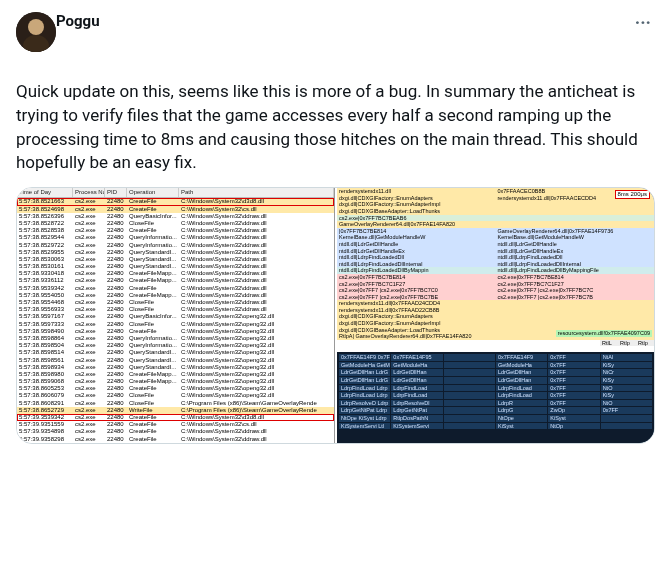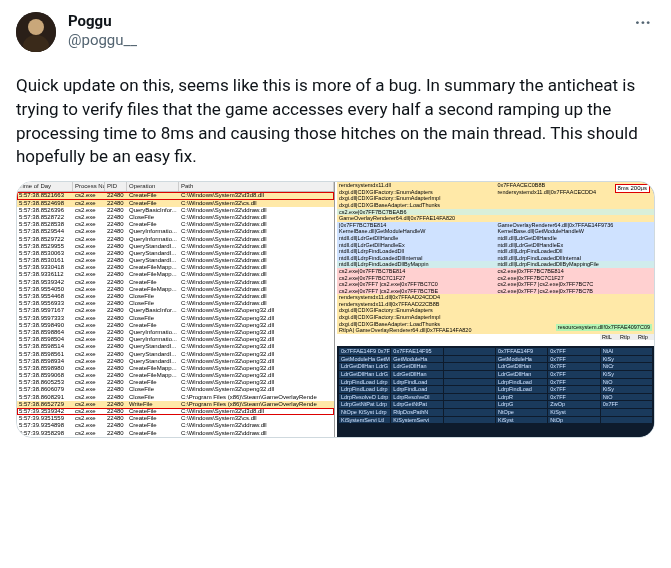--- a/index.html
+++ b/index.html
@@ -1,17 +1,17 @@
 <!DOCTYPE html>
 <html><head>
 <meta charset="utf-8">
 <style>
 *{margin:0;padding:0;box-sizing:border-box}
 body{font-family:-apple-system,BlinkMacSystemFont,"Segoe UI",Roboto,Helvetica,Arial,sans-serif;background:#fff;width:671px;padding:12px 16px}
-.tweet-header{display:flex;align-items:flex-start;gap:12px;margin-bottom:22px}
+.tweet-header{display:flex;align-items:flex-start;gap:0;margin-bottom:28px}
 .avatar{width:40px;height:40px;border-radius:50%;background:#333;flex-shrink:0;overflow:hidden}
 .avatar svg{width:100%;height:100%}
 .user-info{flex:1;display:flex;flex-direction:column;line-height:1.25}
 .display-name{font-weight:700;font-size:15px;color:#0f1419}
 .handle{font-size:15px;color:#536471}
 .more-btn{color:#536471;font-size:18px;font-weight:700;cursor:pointer;padding:0 4px}
 .tweet-text{font-size:17px;line-height:1.4;color:#0f1419;margin-bottom:12px;word-wrap:break-word}
 .media{width:100%;display:flex;gap:2px;border-radius:16px;overflow:hidden;border:1px solid #cfd9de}
 .panel{flex:1;font-family:"Segoe UI",Tahoma,sans-serif;font-size:6px;line-height:1.2;overflow:hidden;background:#fff}
 .panel-left{border-right:1px solid #999}
@@ -40,21 +40,20 @@
 <div class="tweet-header">
   <div class="avatar">
     <svg viewBox="0 0 40 40">
         <rect width="40" height="40" fill="#2a1f18"></rect>
         <circle cx="20" cy="15" r="8" fill="#c9a77a"></circle>
         <ellipse cx="20" cy="34" rx="13" ry="11" fill="#3a2a1a"></ellipse>
       </svg>
   </div>
   <div class="user-info">
     <span class="display-name">Poggu</span>
-    <span class="handle">@poggu__</span>
   </div>
   <div class="more-btn">···</div>
 </div>
 
 <div class="tweet-text">Quick update on this, seems like this is more of a bug. In summary the anticheat is trying to verify files that the game accesses every half a second ramping up the processing time to 8ms and causing those hitches on the main thread. This should hopefully be an easy fix.</div>
 
 <div class="media">
   <div class="panel panel-left">
     <div class="th-row">
       <span class="col-t">Time of Day</span>

